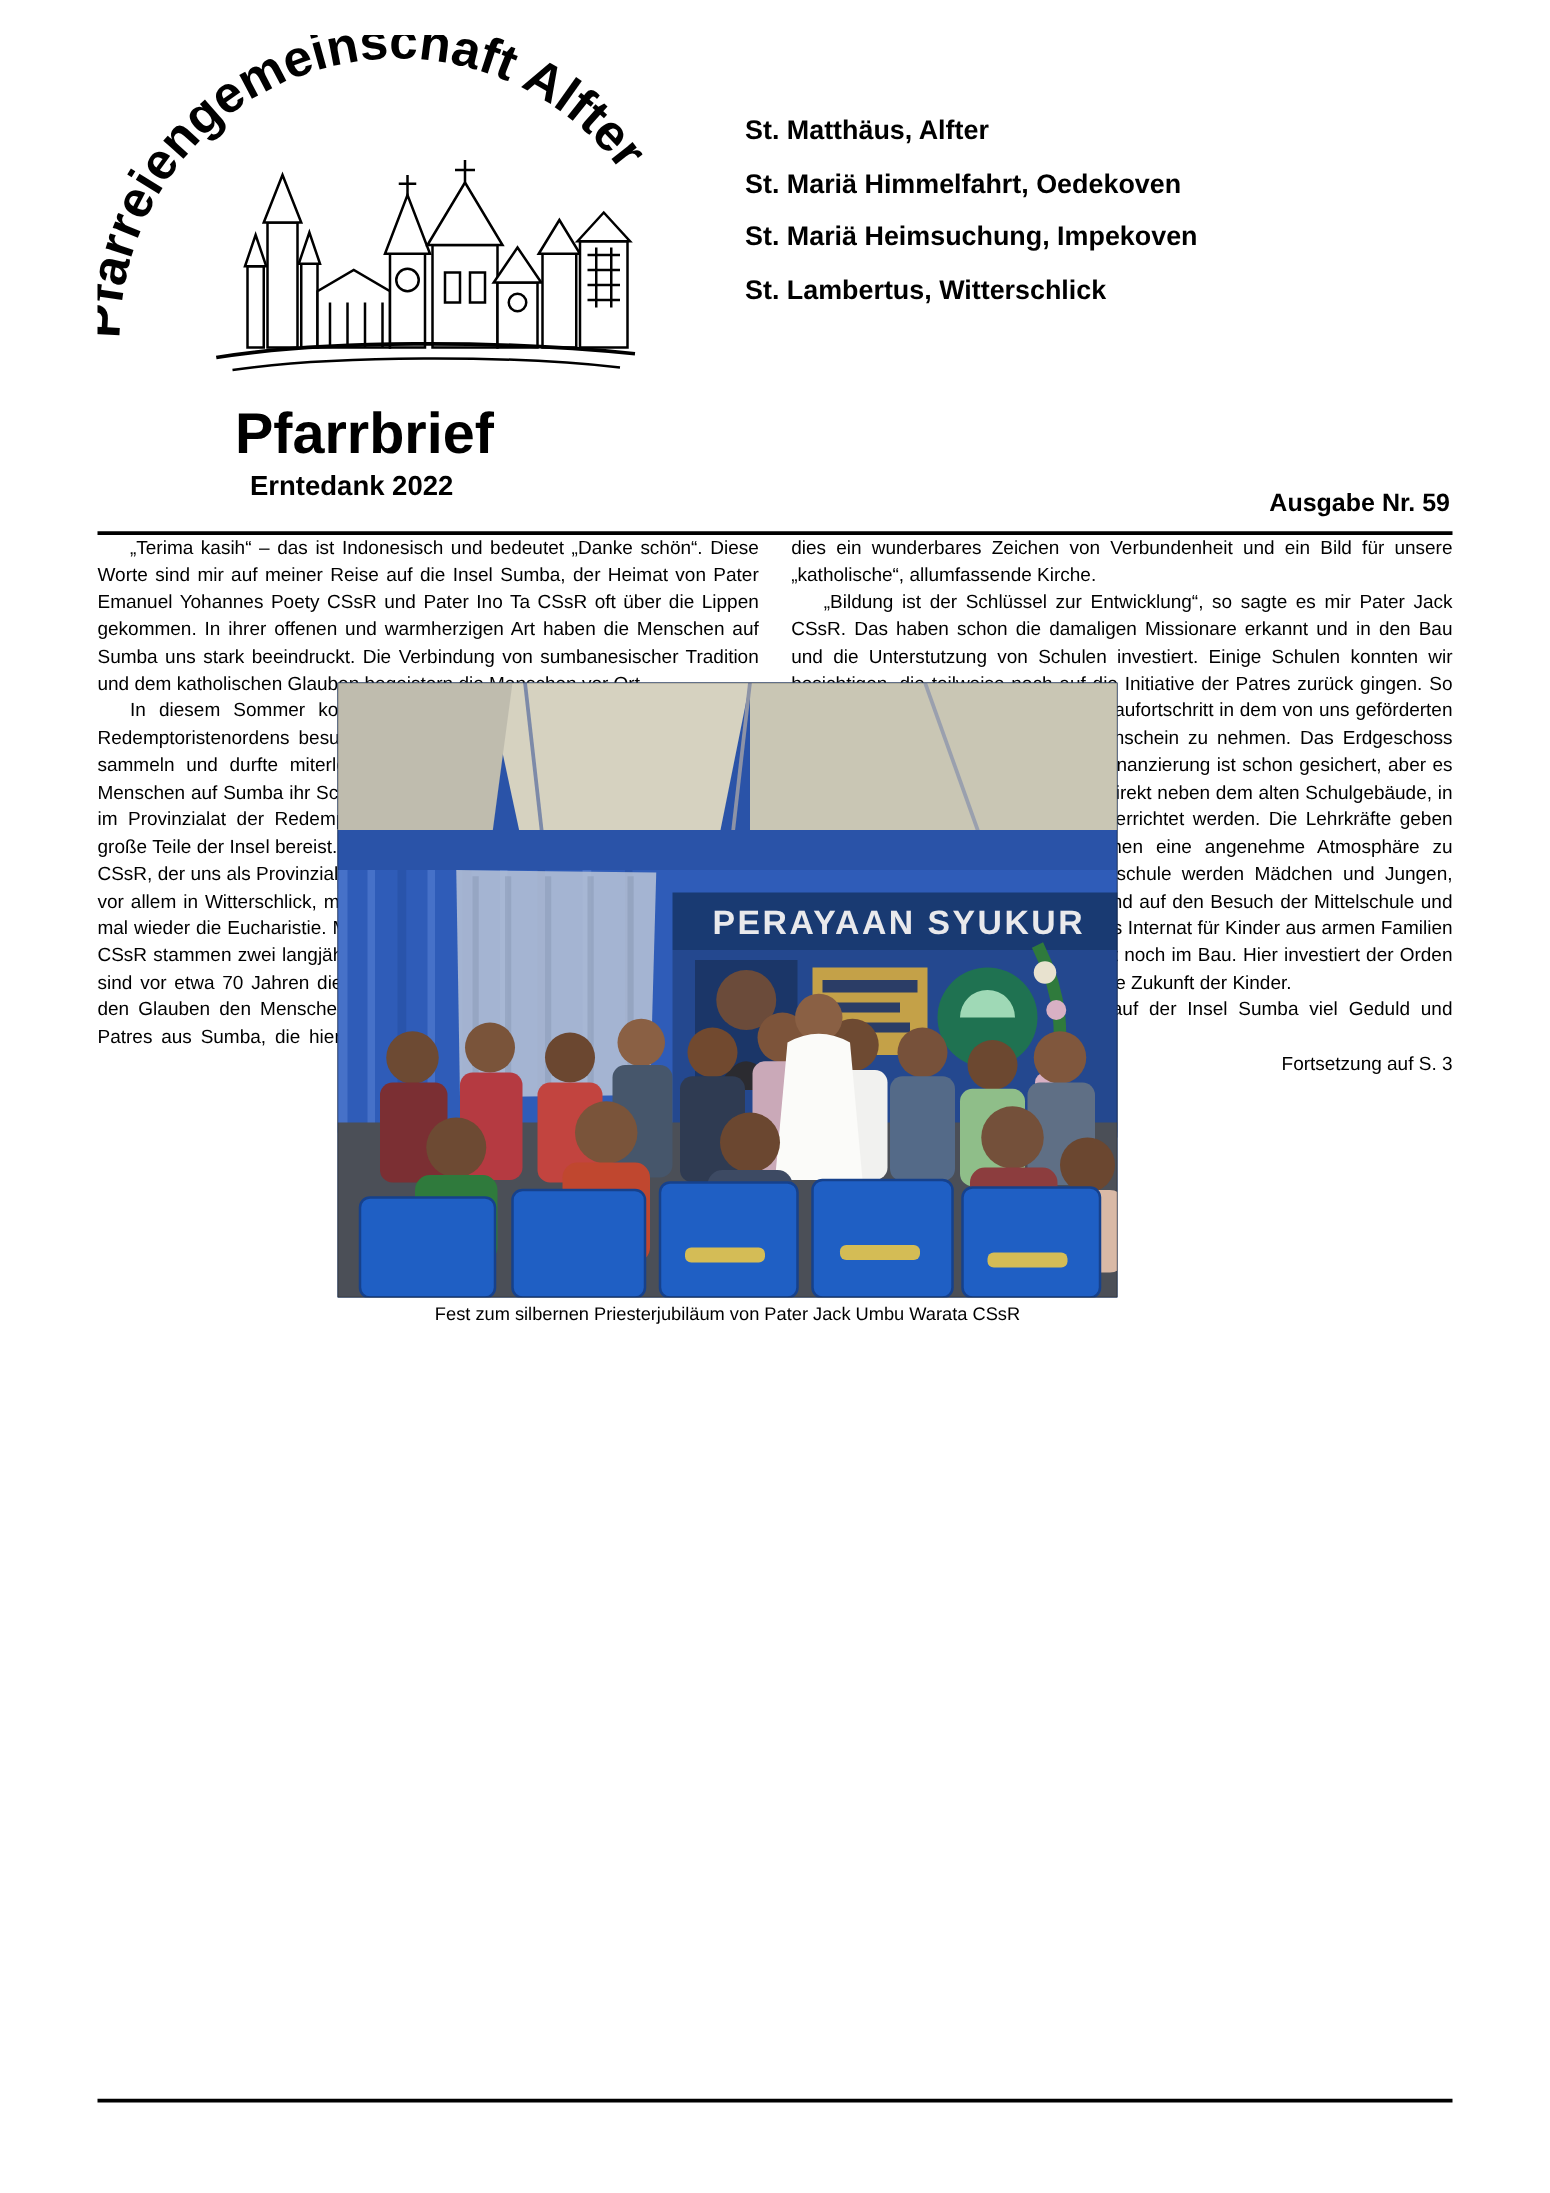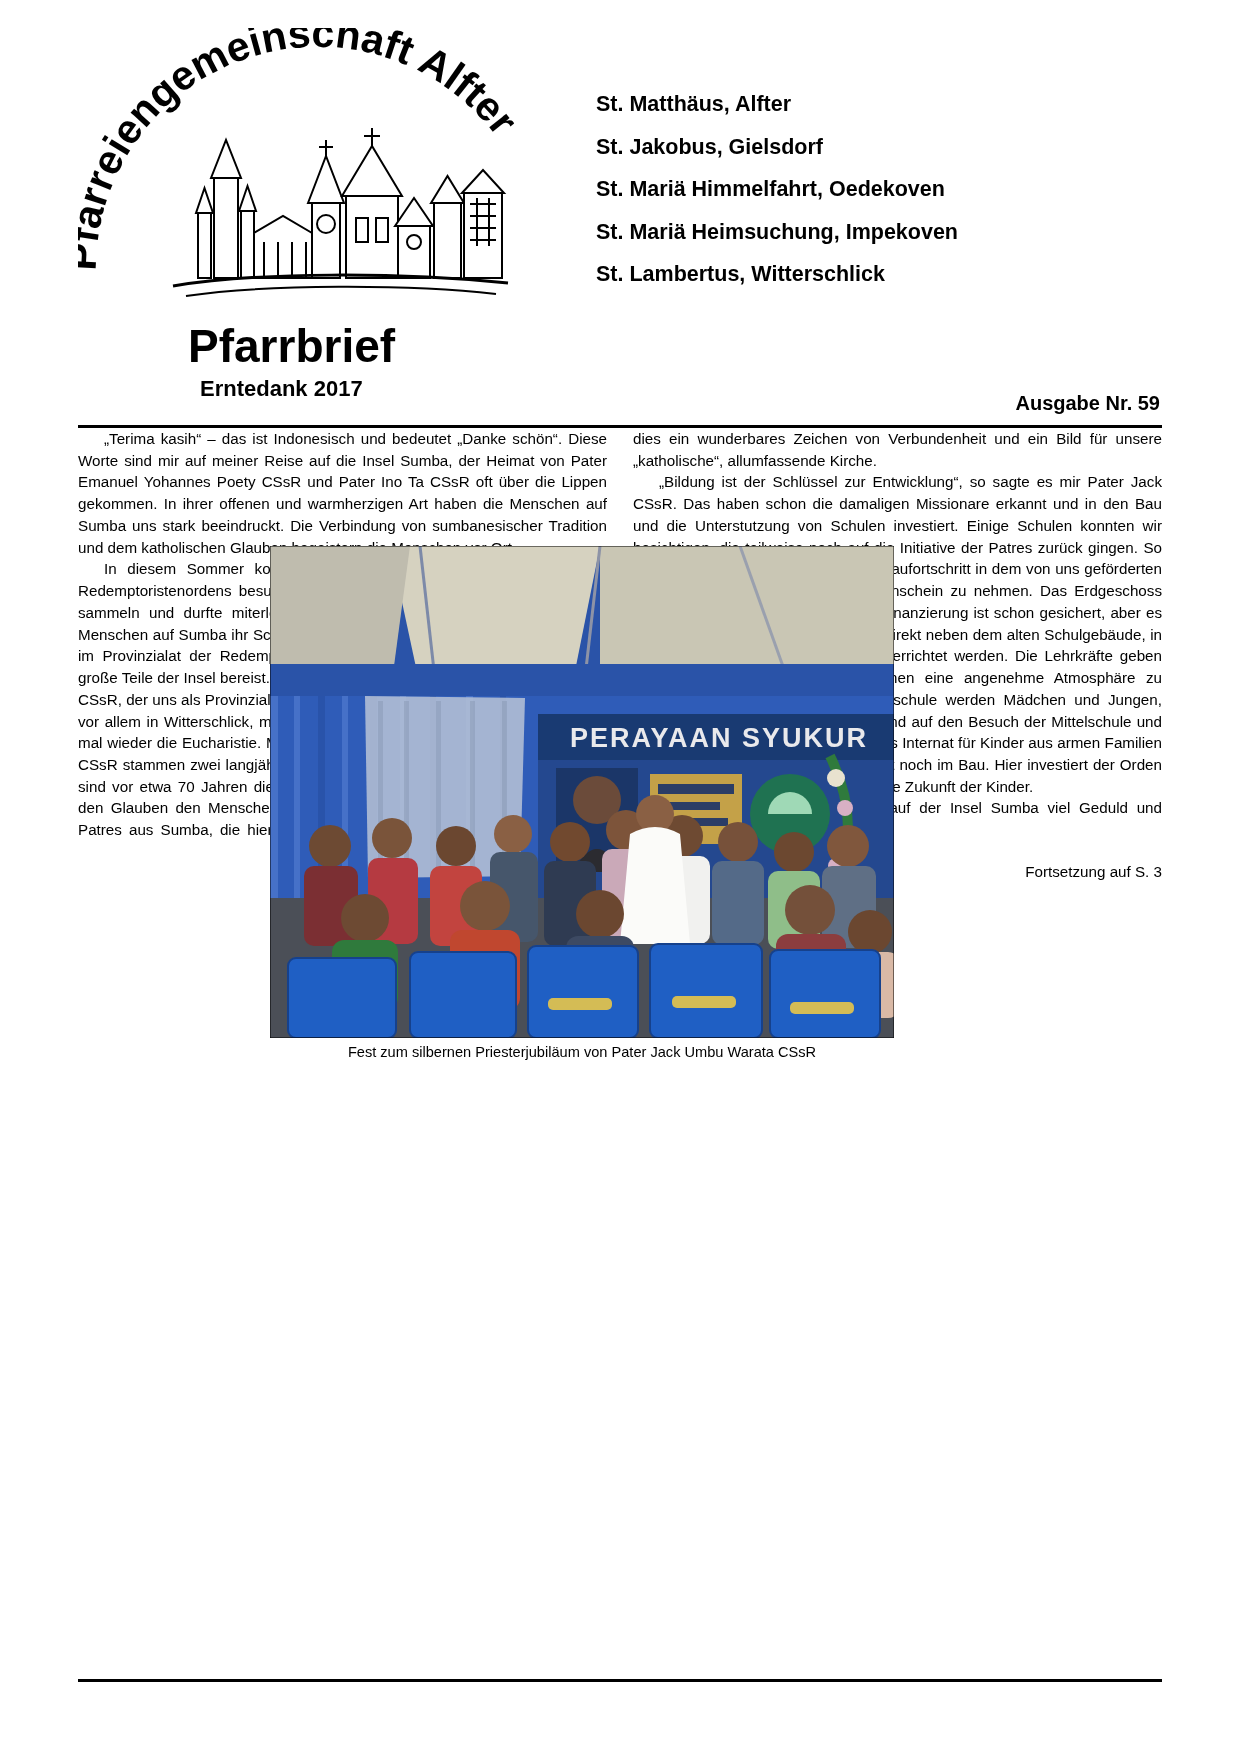--- a/index.html
+++ b/index.html
@@ -103,21 +103,21 @@
     column-gap: 26px;
     text-align: justify;
     font-size: 15.2px;
     line-height: 1.43;
     hyphens: auto;
   }
   .cols p {
     margin: 0;
     text-indent: 26px;
   }
-  .cols p.noindent { text-indent: 0; margin-top: 20px; }
+  .cols p.noindent { text-indent: 0; }
 
   .figure {
     float: none;
     width: 624px;
     position: absolute;
     left: 152px;
     top: 103px;
     z-index: 5;
   }
   .photo {
@@ -210,26 +210,25 @@
               <line x1="411" y1="170" x2="411" y2="218"></line>
             </g>
             <path d="M384 165 L405 142 L426 165 Z"></path>
           </g>
 
           <path d="M95 258 C 180 244, 320 244, 430 255" stroke="#000" stroke-width="3" fill="none"></path>
           <path d="M108 268 C 190 256, 330 256, 418 266" stroke="#000" stroke-width="2" fill="none"></path>
         </svg>
       </div>
       <div class="brief-title">Pfarrbrief</div>
-      <div class="brief-sub">Erntedank 2017</div>
+      <div class="brief-sub">Erntedank 2022</div>
     </div>
 
     <div class="parishes">
       <div class="p-item">St. Matthäus, Alfter</div>
-      <div class="p-item">St. Jakobus, Gielsdorf</div>
       <div class="p-item">St. Mariä Himmelfahrt, Oedekoven</div>
       <div class="p-item">St. Mariä Heimsuchung, Impekoven</div>
       <div class="p-item">St. Lambertus, Witterschlick</div>
     </div>
   </div>
 
   <div class="issue-line">Ausgabe Nr. 59</div>
   <hr class="rule">
 
 

